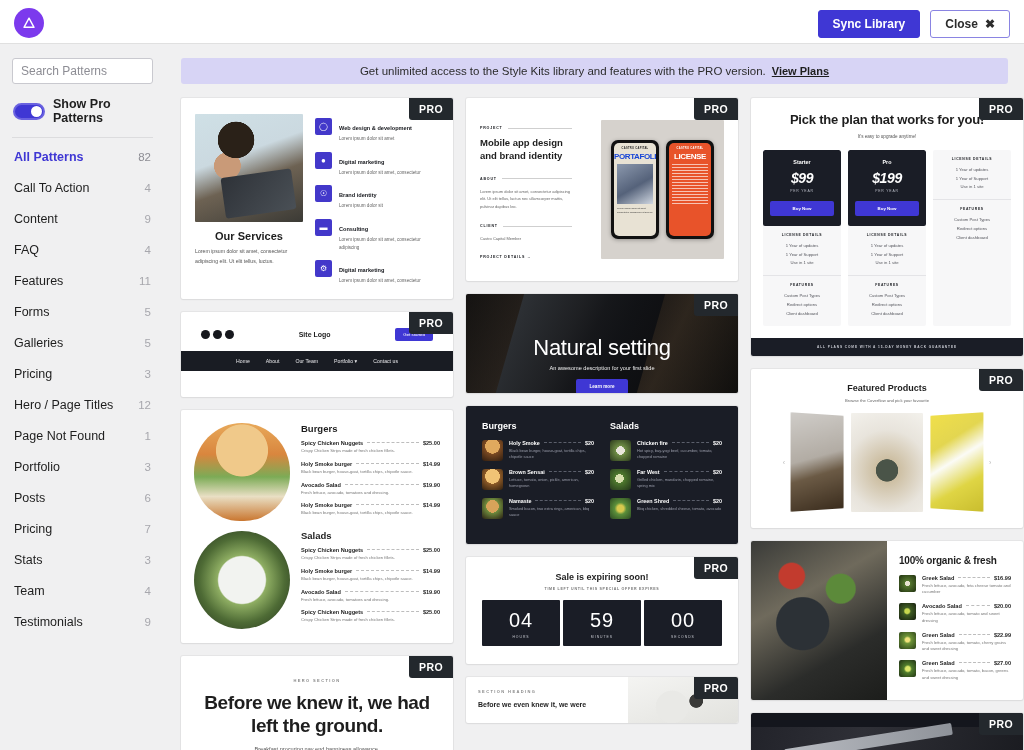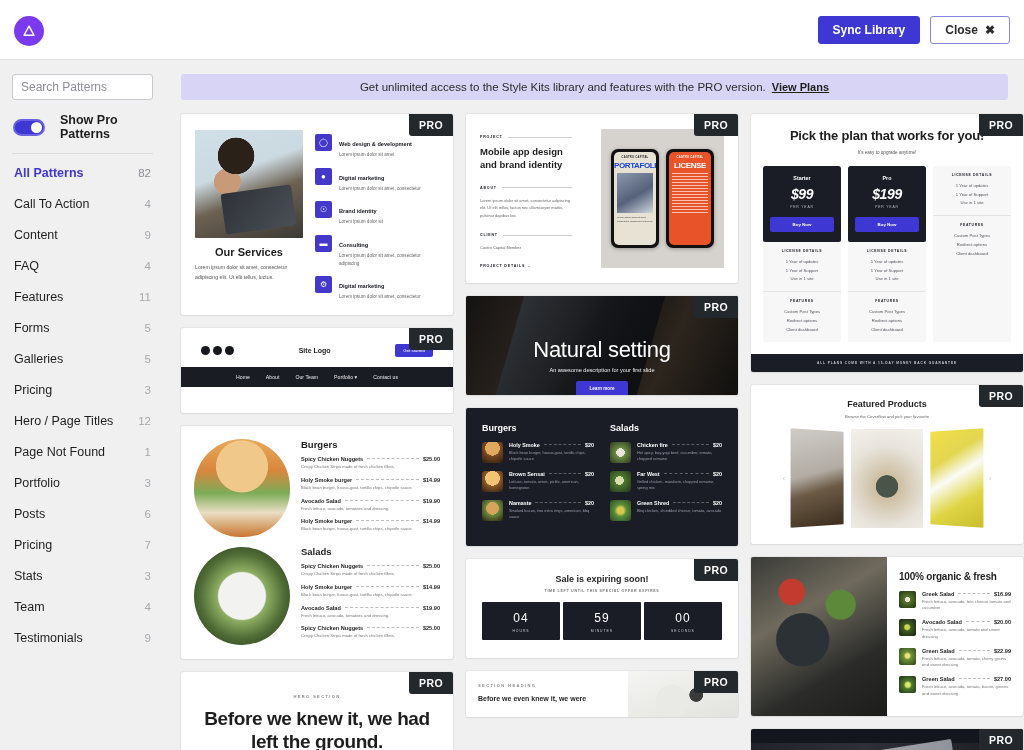--- a/index.html
+++ b/index.html
@@ -7,23 +7,23 @@
   body {
     font-family: "Liberation Sans", sans-serif;
     background: #f0f0f1;
     color: #1e1e1e;
     font-size: 13px;
     -webkit-font-smoothing: antialiased;
   }
 
   
   .topbar {
-    height: 60px; background: #fff; border-bottom: 1px solid #e0e0e0;
-    display: flex; align-items: flex-start; justify-content: space-between;
-    padding: 16px 14px; position: relative; z-index: 20;
+    height: 44px; background: #fff; border-bottom: 1px solid #e0e0e0;
+    display: flex; align-items: flex-end; justify-content: space-between;
+    padding: 5px 14px; position: relative; z-index: 20;
   }
   .brand-logo {
     width: 30px; height: 30px; border-radius: 50%;
     background: #7c3aed; display: flex; align-items: center; justify-content: center;
   }
   .brand-logo svg { display: block; }
   .topbar-actions { display: flex; align-items: center; gap: 10px; }
   .btn-primary {
     background: #3f37d4; color: #fff; border: 1px solid #3f37d4;
     border-radius: 3px; font-size: 12px; font-weight: 600;
@@ -44,21 +44,21 @@
   .sidebar {
     width: 165px; flex: 0 0 165px; background: #f0f0f1;
     padding: 14px 12px 0 12px; overflow: hidden;
   }
   .search-input {
     width: 100%; height: 26px; border: 1px solid #c9c9cf; border-radius: 3px;
     background: #fff; font-size: 12px; padding: 0 8px; color: #2c2c2c;
     font-family: "Liberation Sans", sans-serif; outline: none;
   }
   .search-input::placeholder { color: #8d8d94; }
-  .toggle-row { display: flex; align-items: center; gap: 15px; margin: 13px 0 12px 1px; }
+  .toggle-row { display: flex; align-items: center; gap: 8px; margin: 13px 0 12px 1px; }
   .toggle {
     width: 32px; height: 17px; border-radius: 9px; background: #3f37d4;
     border: 2px solid #6a62e0; position: relative; cursor: pointer; flex: 0 0 32px;
   }
   .toggle .knob {
     position: absolute; right: 1px; top: 1px; width: 11px; height: 11px;
     border-radius: 50%; background: #fff;
   }
   .toggle-label { font-size: 12.5px; font-weight: 600; color: #1e1e1e; }
   .cat-list { border-top: 1px solid #dcdcde; padding-top: 4px; }
@@ -157,21 +157,21 @@
   .menu-price { font-size: 5.6px; font-weight: 800; }
   .menu-desc { font-size: 4.2px; color: #777; margin-top: 2px; line-height: 1.6; }
 
   
   .herotext { padding: 22px 22px 16px; text-align: center; }
   .eyebrow { font-size: 4px; letter-spacing: 1.4px; color: #888; font-weight: 700; margin-bottom: 8px; }
   .herotext h2 { font-size: 19px; font-weight: 800; line-height: 1.22; letter-spacing: -.4px; }
   .herotext p { font-size: 5.6px; color: #555; margin-top: 9px; }
 
   
-  .proj { padding: 15px 14px; display: flex; gap: 29px; }
+  .proj { padding: 22px 14px; display: flex; gap: 29px; }
   .proj-left { flex: 1; padding-top: 6px; }
   .lbl { font-size: 3.6px; font-weight: 800; letter-spacing: .8px; color: #16181d; }
   .lbl-row { display: flex; align-items: center; gap: 5px; margin-bottom: 7px; }
   .lbl-row .ln { flex: 1; }
   .proj h3 { font-size: 9.5px; font-weight: 800; line-height: 1.35; margin-bottom: 14px; }
   .proj p { font-size: 4px; color: #666; line-height: 1.9; margin-bottom: 14px; }
   .proj-right {
     width: 123px; flex: 0 0 123px; background: #d6d2cd; border-radius: 1px;
     display: flex; gap: 7px; align-items: center; justify-content: center; padding: 17px 0; overflow:hidden;
   }
@@ -232,21 +232,21 @@
   .ddesc { color: #9a9daa; font-size: 3.9px; margin-top: 2px; line-height: 1.65; }
 
   
   .cdown { padding: 15px 16px 18px; text-align: center; }
   .cdown h3 { font-size: 9px; font-weight: 800; }
   .cdown .sub { font-size: 3.6px; letter-spacing: .7px; color: #777; margin: 5px 0 9px; font-weight: 700; }
   .cd-boxes { display: flex; gap: 3px; }
   .cd-box {
     flex: 1; background: #1a1d26; color: #fff; padding: 10px 0 7px; border-radius: 1px;
   }
-  .cd-num { font-size: 12px; font-weight: 400; letter-spacing: 1px; line-height: 1; }
+  .cd-num { font-size: 20px; font-weight: 400; letter-spacing: 1px; line-height: 1; }
   .cd-lbl { font-size: 3.4px; letter-spacing: 1px; margin-top: 5px; color: #c8cad2; }
 
   
   .psplit { display: flex; height: 46px; }
   .psplit-l { flex: 1; padding: 12px 12px 0; }
   .psplit-l h4 { font-size: 7px; font-weight: 700; line-height: 1.3; margin-top: 6px; }
   .psplit-r { width: 110px; flex: 0 0 110px;
     background: radial-gradient(circle at 40% 65%, #e9e9e6 0 22%, transparent 23%),
                 radial-gradient(circle at 62% 52%, #3a3a38 0 9%, transparent 10%),
                 linear-gradient(160deg,#f4f4f2,#e2e2de); }

